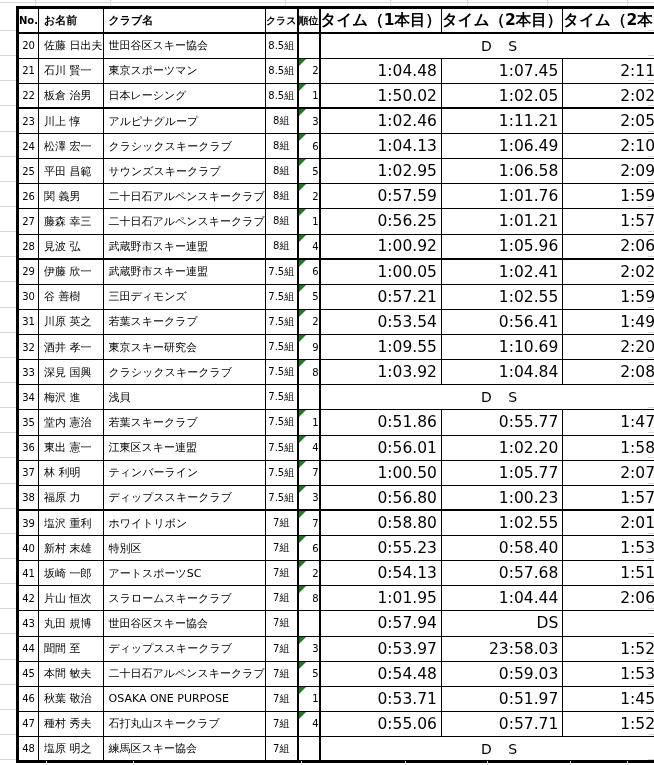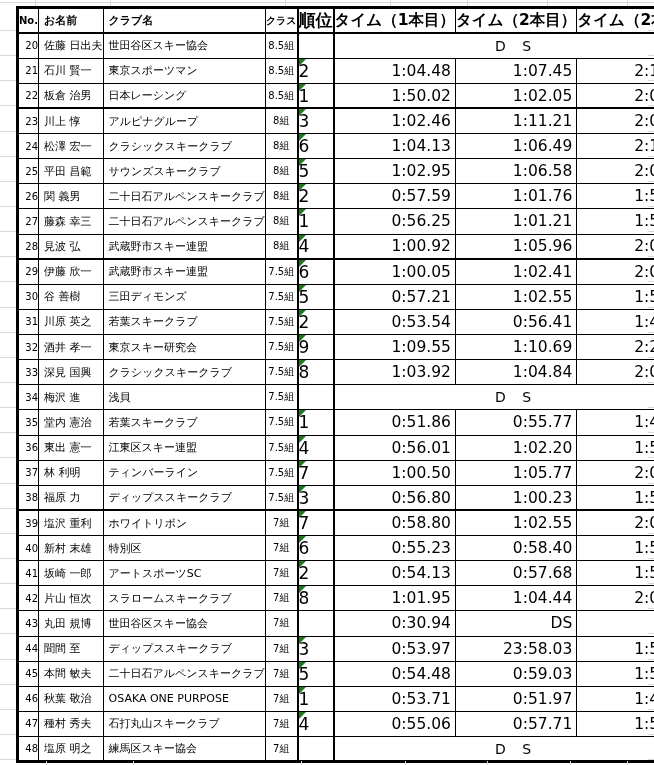--- a/index.html
+++ b/index.html
@@ -23,25 +23,25 @@
     height:23px;font-size:10px;font-weight:bold;text-align:center;
     padding:0;white-space:nowrap;overflow:hidden;
     border-bottom:2.5px solid #000;
   }
   td{
     height:25.14px;padding:0;white-space:nowrap;overflow:hidden;
     box-sizing:border-box;
   }
   tr.group-start td{border-top:2.5px solid #000;}
 
-  .c-no{font-size:10px;text-align:right;}
+  .c-no{font-size:10px;text-align:center;}
   .c-name{font-size:11px;text-align:left;padding-left:5px;}
   .c-club{font-size:11px;text-align:left;padding-left:5px;}
   .c-class{font-size:10px;text-align:center;}
-  .c-rank{font-size:17px;text-align:left;position:relative;}
+  .c-rank{font-size:10px;text-align:right;position:relative;}
   th.c-rank, td.c-rank{border-left:2px solid #000;border-right:2px solid #000;}
   .c-time{font-size:15.5px;text-align:right;padding-right:4px;}
   .c-ds{font-size:14px;text-align:center;letter-spacing:6px;}
 
   .corner-marker{
     position:absolute;left:0;top:0;width:0;height:0;
     border-top:7px solid #1f7a1f;border-right:7px solid transparent;
   }
 </style>
 </head>
@@ -298,21 +298,21 @@
           <td class="c-time">1:01.95</td>
           <td class="c-time">1:04.44</td>
           <td class="c-time">2:06.39</td>
         </tr>
         <tr>
           <td class="c-no">43</td>
           <td class="c-name">丸田 規博</td>
           <td class="c-club">世田谷区スキー協会</td>
           <td class="c-class">7組</td>
           <td class="c-rank"></td>
-          <td class="c-time">0:30.94</td>
+          <td class="c-time">0:57.94</td>
           <td class="c-time">DS</td>
           <td class="c-time"></td>
         </tr>
         <tr>
           <td class="c-no">44</td>
           <td class="c-name">聞間 至</td>
           <td class="c-club">ディップススキークラブ</td>
           <td class="c-class">7組</td>
           <td class="c-rank">3<span class="corner-marker" style="border-top-color: rgb(31, 122, 31);"></span></td>
           <td class="c-time">0:53.97</td>

